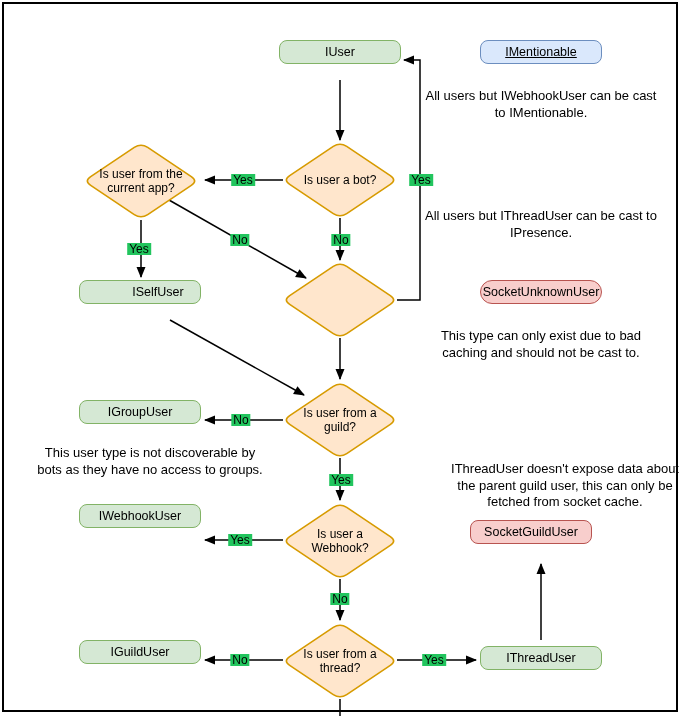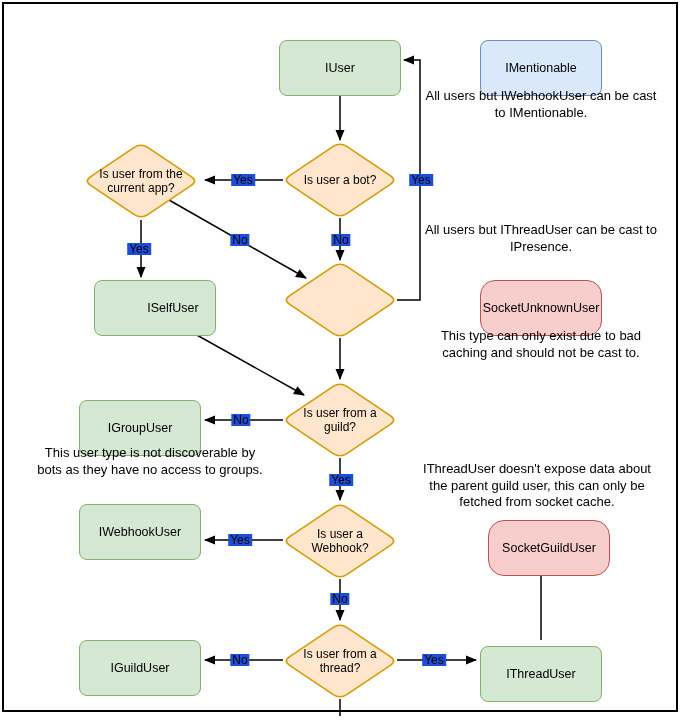--- a/index.html
+++ b/index.html
@@ -9,29 +9,29 @@
     --orange-fill:#ffe6cc;--orange-stroke:#d79b00;
     --arrow:#000000; --text:#000000;
   }
   *{margin:0;padding:0;box-sizing:border-box;}
   body{background:#ffffff;font-family:"Liberation Sans","DejaVu Sans",sans-serif;color:var(--text);}
   .canvas{position:relative;width:682px;height:722px;background:#ffffff;overflow:hidden;}
   .frame{position:absolute;left:2px;top:2px;width:676px;height:710px;border:2px solid #000;pointer-events:none;}
   svg.layer{position:absolute;left:0;top:0;width:682px;height:722px;}
   .edge{stroke:var(--arrow);stroke-width:1.5;fill:none;}
   .diamond{fill:var(--orange-fill);stroke:var(--orange-stroke);stroke-width:1.6;}
-  .node{position:absolute;width:122px;height:56px;border-radius:8px;border:1.6px solid;
+  .node{position:absolute;width:122px;height:24px;border-radius:8px;border:1.6px solid;
         display:flex;align-items:center;justify-content:center;text-align:center;
         font-size:12.5px;line-height:1.2;}
   .node.green{background:var(--green-fill);border-color:var(--green-stroke);}
-  .node.blue{background:var(--blue-fill);border-color:var(--blue-stroke);}
+  .node.blue{background:var(--blue-fill);border-color:var(--blue-stroke);text-decoration:underline;}
   .node.red{background:var(--red-fill);border-color:var(--red-stroke);}
   .dlabel{position:absolute;width:104px;height:42px;display:flex;align-items:center;justify-content:center;
         text-align:center;font-size:12px;line-height:1.2;}
-  .elabel{position:absolute;transform:translate(-50%,-50%);background:#1d4ed8;padding:0 2px;
+  .elabel{position:absolute;transform:translate(-50%,-50%);background:#22c55e;padding:0 2px;
         font-size:12px;line-height:1;}
   .note{position:absolute;width:232px;text-align:center;font-size:13px;line-height:1.28;}
 </style>
 </head>
 <body>
 
 <div class="canvas">
 
   <svg class="layer">
     <defs>
@@ -61,24 +61,24 @@
     <path class="diamond" transform="translate(141,181)" d="M6.7,-33.6 L50.3,-4.4 Q57,0 50.3,4.4 L6.7,33.6 Q0,38 -6.7,33.6 L-50.3,4.4 Q-57,0 -50.3,-4.4 L-6.7,-33.6 Q0,-38 6.7,-33.6 Z"></path>
     <path class="diamond" transform="translate(340,300)" d="M6.7,-33.6 L50.3,-4.4 Q57,0 50.3,4.4 L6.7,33.6 Q0,38 -6.7,33.6 L-50.3,4.4 Q-57,0 -50.3,-4.4 L-6.7,-33.6 Q0,-38 6.7,-33.6 Z"></path>
     <path class="diamond" transform="translate(340,420)" d="M6.7,-33.6 L50.3,-4.4 Q57,0 50.3,4.4 L6.7,33.6 Q0,38 -6.7,33.6 L-50.3,4.4 Q-57,0 -50.3,-4.4 L-6.7,-33.6 Q0,-38 6.7,-33.6 Z"></path>
     <path class="diamond" transform="translate(340,541)" d="M6.7,-33.6 L50.3,-4.4 Q57,0 50.3,4.4 L6.7,33.6 Q0,38 -6.7,33.6 L-50.3,4.4 Q-57,0 -50.3,-4.4 L-6.7,-33.6 Q0,-38 6.7,-33.6 Z"></path>
     <path class="diamond" transform="translate(340,661)" d="M6.7,-33.6 L50.3,-4.4 Q57,0 50.3,4.4 L6.7,33.6 Q0,38 -6.7,33.6 L-50.3,4.4 Q-57,0 -50.3,-4.4 L-6.7,-33.6 Q0,-38 6.7,-33.6 Z"></path>
   </svg>
 
   <div class="node green" style="left:279px;top:40px;width:122px;">IUser</div>
   <div class="node blue" style="left:480px;top:40px;">IMentionable</div>
   <div class="node red" style="left:480px;top:280px;border-radius:15px;">SocketUnknownUser</div>
-  <div class="node green" style="left:94px;top:280px;padding-left:36px;">ISelfUser</div>
+  <div class="node green" style="left:79px;top:280px;padding-left:36px;">ISelfUser</div>
   <div class="node green" style="left:79px;top:400px;">IGroupUser</div>
   <div class="node green" style="left:79px;top:504px;">IWebhookUser</div>
-  <div class="node red" style="left:488px;top:520px;border-radius:16px;">SocketGuildUser</div>
+  <div class="node red" style="left:470px;top:520px;">SocketGuildUser</div>
   <div class="node green" style="left:79px;top:640px;">IGuildUser</div>
   <div class="node green" style="left:480px;top:640px;margin-top:6px;">IThreadUser</div>
 
   <div class="dlabel" style="left:288px;top:159px;">Is user a bot?</div>
   <div class="dlabel" style="left:89px;top:160px;">Is user from the current app?</div>
   <div class="dlabel" style="left:288px;top:399px;">Is user from a guild?</div>
   <div class="dlabel" style="left:288px;top:520px;">Is user a Webhook?</div>
   <div class="dlabel" style="left:288px;top:640px;">Is user from a thread?</div>
 
   <span class="elabel" style="left:243px;top:180px;">Yes</span>
@@ -87,19 +87,19 @@
   <span class="elabel" style="left:240px;top:240px;">No</span>
   <span class="elabel" style="left:139px;top:249px;">Yes</span>
   <span class="elabel" style="left:241px;top:420px;">No</span>
   <span class="elabel" style="left:341px;top:480px;">Yes</span>
   <span class="elabel" style="left:240px;top:540px;">Yes</span>
   <span class="elabel" style="left:340px;top:599px;">No</span>
   <span class="elabel" style="left:240px;top:660px;">No</span>
   <span class="elabel" style="left:434px;top:660px;">Yes</span>
 
   <div class="note" style="left:425px;top:88px;">All users but IWebhookUser can be cast to IMentionable.</div>
-  <div class="note" style="left:425px;top:222px;">All users but IThreadUser can be cast to IPresence.</div>
+  <div class="note" style="left:425px;top:208px;">All users but IThreadUser can be cast to IPresence.</div>
   <div class="note" style="left:34px;top:445px;">This user type is not discoverable by bots as they have no access to groups.</div>
   <div class="note" style="left:425px;top:328px;">This type can only exist due to bad caching and should not be cast to.</div>
-  <div class="note" style="left:421px;top:461px;">IThreadUser doesn't expose data about the parent guild user, this can only be fetched from socket cache.</div>
+  <div class="note" style="left:449px;top:461px;">IThreadUser doesn't expose data about the parent guild user, this can only be fetched from socket cache.</div>
 
   <div class="frame"></div>
 </div>
 
 </body></html>

